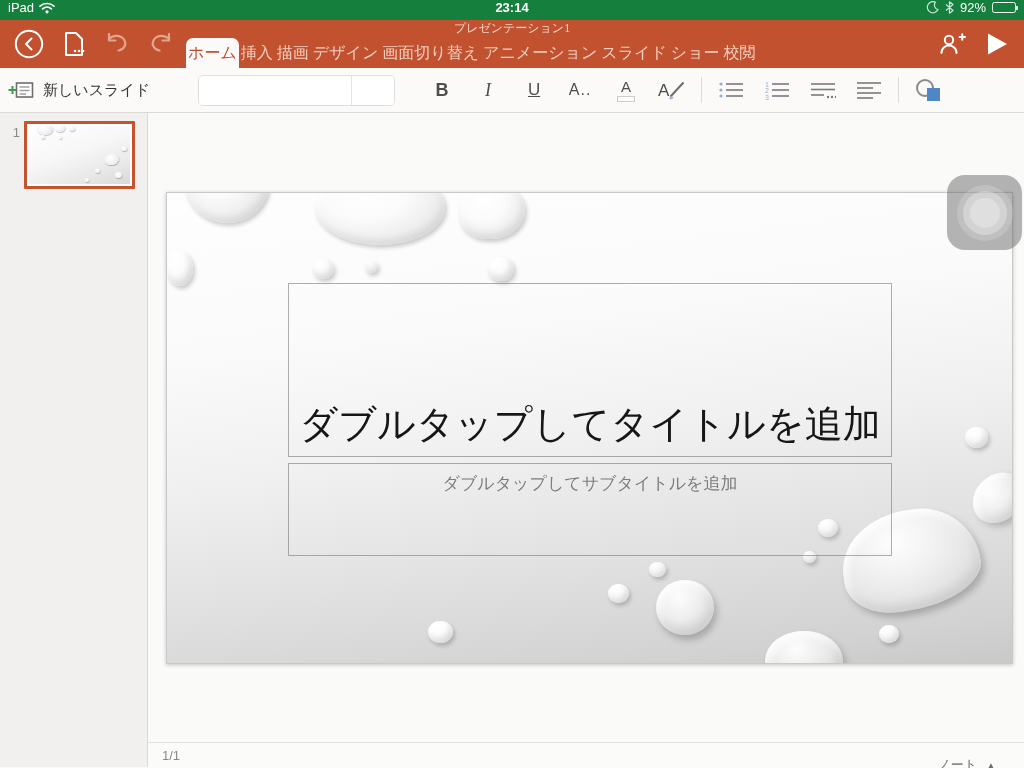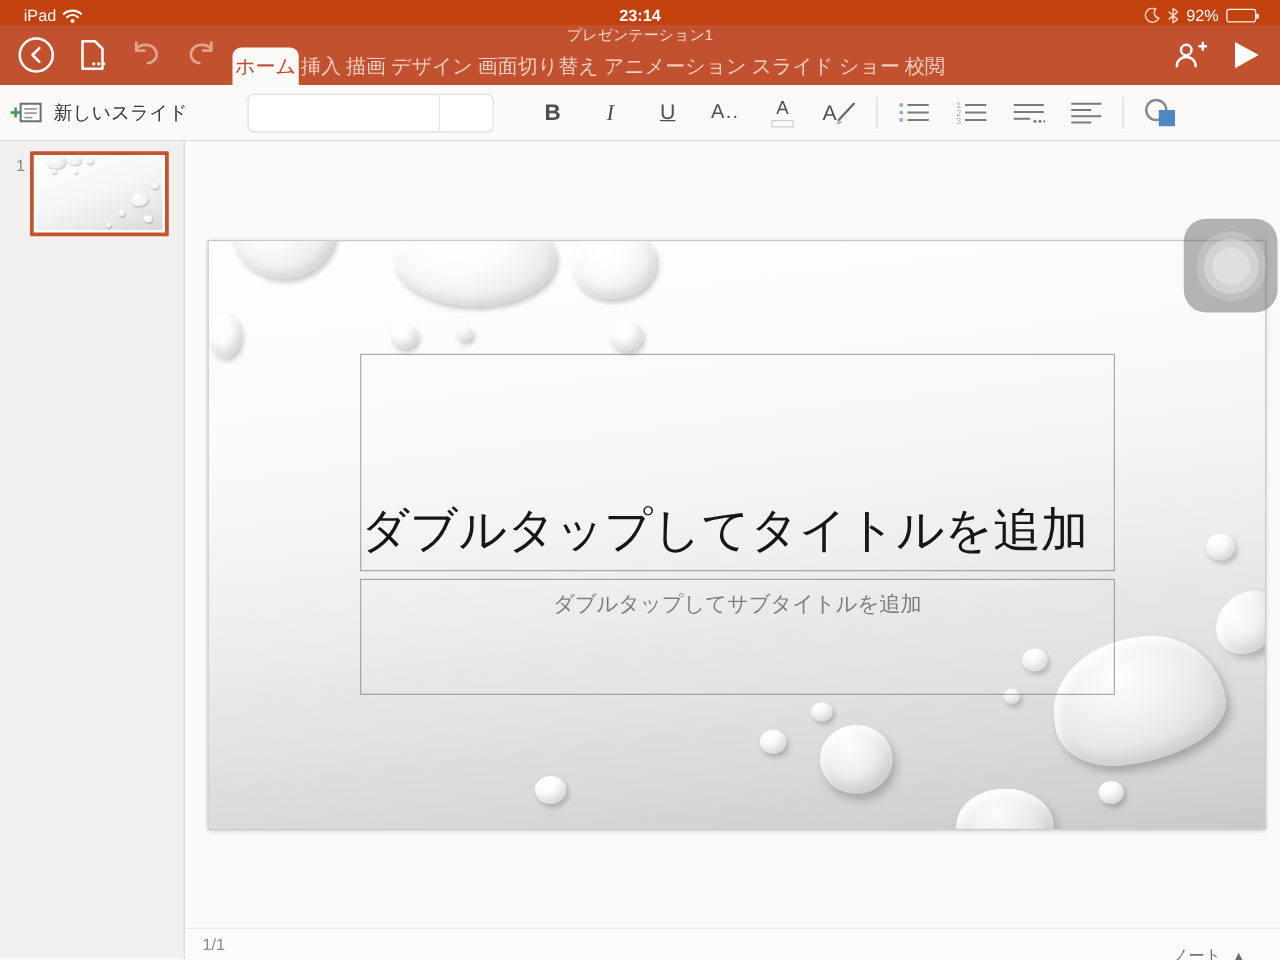--- a/index.html
+++ b/index.html
@@ -1,34 +1,34 @@
 <!DOCTYPE html>
 <html><head>
 <meta charset="utf-8">
 <style>
   * { margin:0; padding:0; box-sizing:border-box; }
   html,body { width:1024px; height:768px; overflow:hidden; }
   body { font-family:"Liberation Sans", sans-serif; background:#FAFAF9; position:relative; }
 
   
-  .status-bar { height:20px; background:#c2410c; display:flex; align-items:flex-end;
-                justify-content:space-between; padding:0 19px; color:#fff; font-size:13px; position:relative; }
+  .status-bar { height:20px; background:#15803d; display:flex; align-items:flex-start;
+                justify-content:space-between; padding:0 8px; color:#fff; font-size:13px; position:relative; }
   .status-left { display:flex; align-items:center; gap:5px; }
   .status-time { position:absolute; left:0; right:0; text-align:center; font-weight:bold; font-size:13px; }
   .status-right { display:flex; align-items:center; gap:6px; z-index:1; }
   .status-right .pct { font-size:13px; }
   .batt { width:24px; height:11px; border:1px solid rgba(255,255,255,.95); border-radius:2.5px;
           position:relative; padding:1px; }
   .batt .fill { height:100%; width:90%; background:#fff; border-radius:1px; }
   .batt:after { content:""; position:absolute; right:-3px; top:3px; width:2px; height:4px;
                 background:rgba(255,255,255,.95); border-radius:0 1px 1px 0; }
   .dim { opacity:.78; }
 
   
-  .ribbon { height:48px; background:#C1512F; position:relative; display:flex; align-items:flex-end; }
+  .ribbon { height:48px; background:#C1512F; position:relative; display:flex; align-items:flex-end;font-family:Liberation Serif, serif; }
   .doc-title { position:absolute; top:0; left:0; right:0; text-align:center;
                font-size:12px; color:#F2D6C9; }
   .ribbon-left { display:flex; align-items:center; gap:18px; padding:0 12px 0 14px; height:48px; }
   .icon-btn { background:none; border:none; cursor:pointer; display:flex; align-items:center;
               justify-content:center; padding:0; }
   .tabs { display:flex; align-items:flex-end; height:48px; }
   .tab { border:none; background:transparent; color:#F2CFC0; font-size:16px; height:30px;
          padding:0 2px; cursor:pointer; font-family:inherit; }
   .tab.selected { background:#FBFAF9; color:#BE4B2B; border-radius:7px 7px 0 0; height:30px; }
   .ribbon-right { margin-left:auto; display:flex; align-items:center; gap:20px; padding-right:16px; height:48px; }
@@ -76,21 +76,21 @@
     box-shadow:2px 3px 4px rgba(0,0,0,.20), inset -3px -5px 7px rgba(0,0,0,.07), inset 2px 3px 6px rgba(255,255,255,.95); }
   .droplet.glass {
     background:radial-gradient(ellipse at 40% 30%, rgba(255,255,255,.95) 0%, rgba(246,246,246,.75) 40%, rgba(230,230,230,.6) 70%, rgba(214,214,214,.7) 100%);
     box-shadow:3px 5px 7px rgba(0,0,0,.22), inset -4px -7px 10px rgba(0,0,0,.08), inset 3px 5px 8px rgba(255,255,255,.95); }
   .mini-drop { position:absolute; border-radius:50%;
     background:radial-gradient(circle at 35% 30%, #fff 0%, #f2f2f2 55%, #ddd 100%);
     box-shadow:0.5px 1px 1px rgba(0,0,0,.25); }
 
   .ph-box { position:absolute; border:1px solid rgba(110,110,110,.55); background:rgba(255,255,255,.03); cursor:pointer; }
   .title-box { left:121px; top:90px; width:604px; height:174px; display:flex; align-items:flex-end; justify-content:center; }
-  .title-text { width:100%; font-size:38px; color:#161616; padding-bottom:6px; white-space:nowrap; }
+  .title-text { width:100%; text-align:center; font-size:38px; color:#161616; padding-bottom:6px; white-space:nowrap; }
   .subtitle-box { left:121px; top:270px; width:604px; height:93px; display:flex; justify-content:center; }
   .subtitle-text { text-align:center; font-size:17px; color:#7C7C7C; padding-top:8px; white-space:nowrap; }
 
   
   .footer { height:25px; border-top:1px solid #E3E2E1; background:#FBFBFA; display:flex;
             align-items:center; justify-content:space-between; padding:0 28px 0 14px; }
   .page-ind { font-size:13px; color:#8A8A8A; }
   .notes-btn { display:flex; align-items:center; gap:9px; background:none; border:none; cursor:pointer;
                font-size:13px; color:#6E6E6E; font-family:inherit;margin-top:20px; }
   .notes-arrow { font-size:10px; color:#6E6E6E; }

